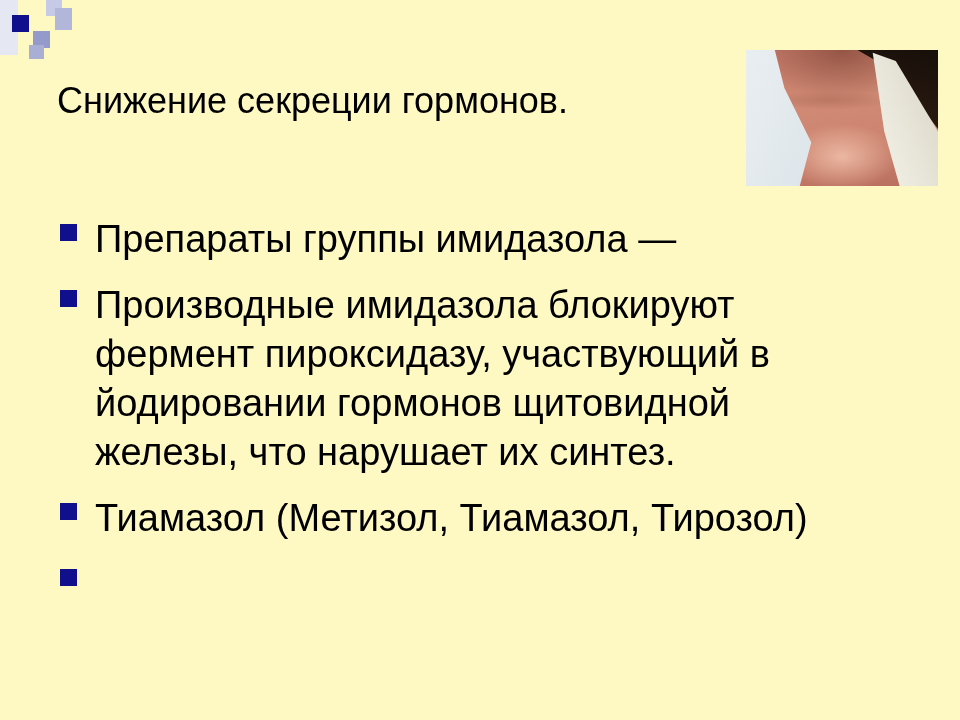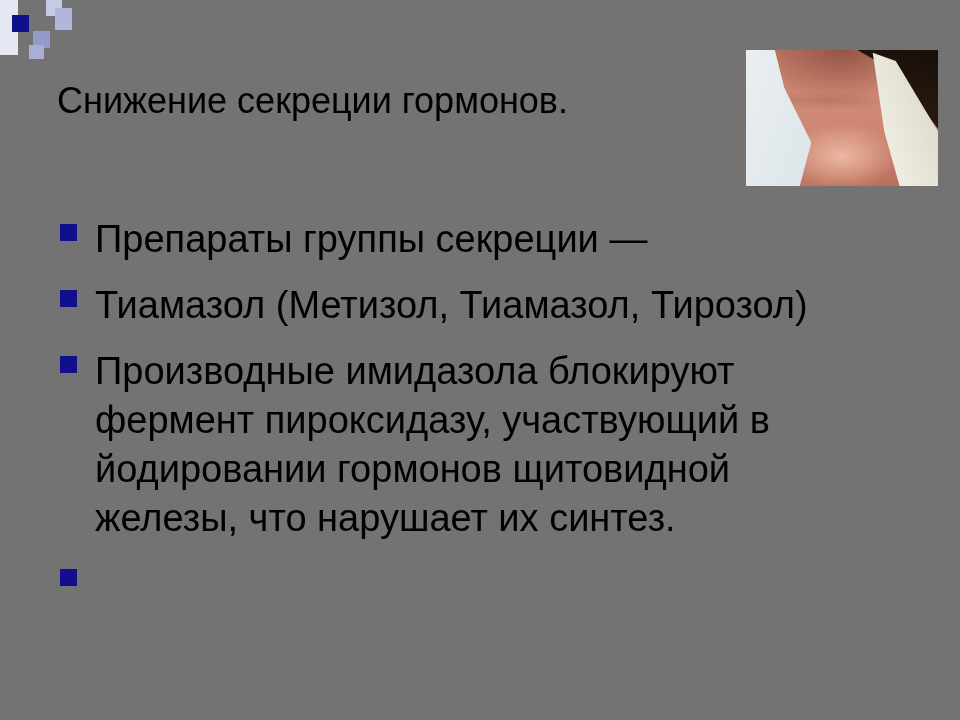--- a/index.html
+++ b/index.html
@@ -1,20 +1,20 @@
 <!DOCTYPE html>
 <html><head>
 <meta charset="utf-8">
 <style>
   html, body { margin: 0; padding: 0; background: #ffffff; }
   .slide {
     position: relative;
     width: 960px;
     height: 720px;
-    background: #737373;
+    background: #fef9c3;
     overflow: hidden;
     font-family: "Liberation Sans", "DejaVu Sans", sans-serif;
     color: #000;
   }
 
   
   .deco-col {
     position: absolute; left: 0; top: 0;
     width: 18px; height: 55px;
     background: #e5e7f2;
@@ -120,32 +120,32 @@
     <div class="ph-crease"></div>
     <div class="ph-goiter"></div>
     <div class="ph-dark"></div>
     <div class="ph-collar-right"></div>
     <div class="ph-shirt-left"></div>
   </div>
 
   <ul class="bullets">
     <li class="bullet-item">
       <span class="bullet-sq"></span>
-      <span class="bullet-text">Препараты группы секреции —</span>
-    </li>
-    <li class="bullet-item">
-      <span class="bullet-sq"></span>
-      <span class="bullet-text">Тиамазол (Метизол, Тиамазол, Тирозол)</span>
+      <span class="bullet-text">Препараты группы имидазола —</span>
     </li>
     <li class="bullet-item">
       <span class="bullet-sq"></span>
       <span class="bullet-text">Производные имидазола блокируют
 фермент пироксидазу, участвующий в
 йодировании гормонов щитовидной
 железы, что нарушает их синтез.</span>
     </li>
     <li class="bullet-item">
       <span class="bullet-sq"></span>
+      <span class="bullet-text">Тиамазол (Метизол, Тиамазол, Тирозол)</span>
+    </li>
+    <li class="bullet-item">
+      <span class="bullet-sq"></span>
       <span class="bullet-text"></span>
     </li>
   </ul>
 
 </div>
 
 </body></html>

